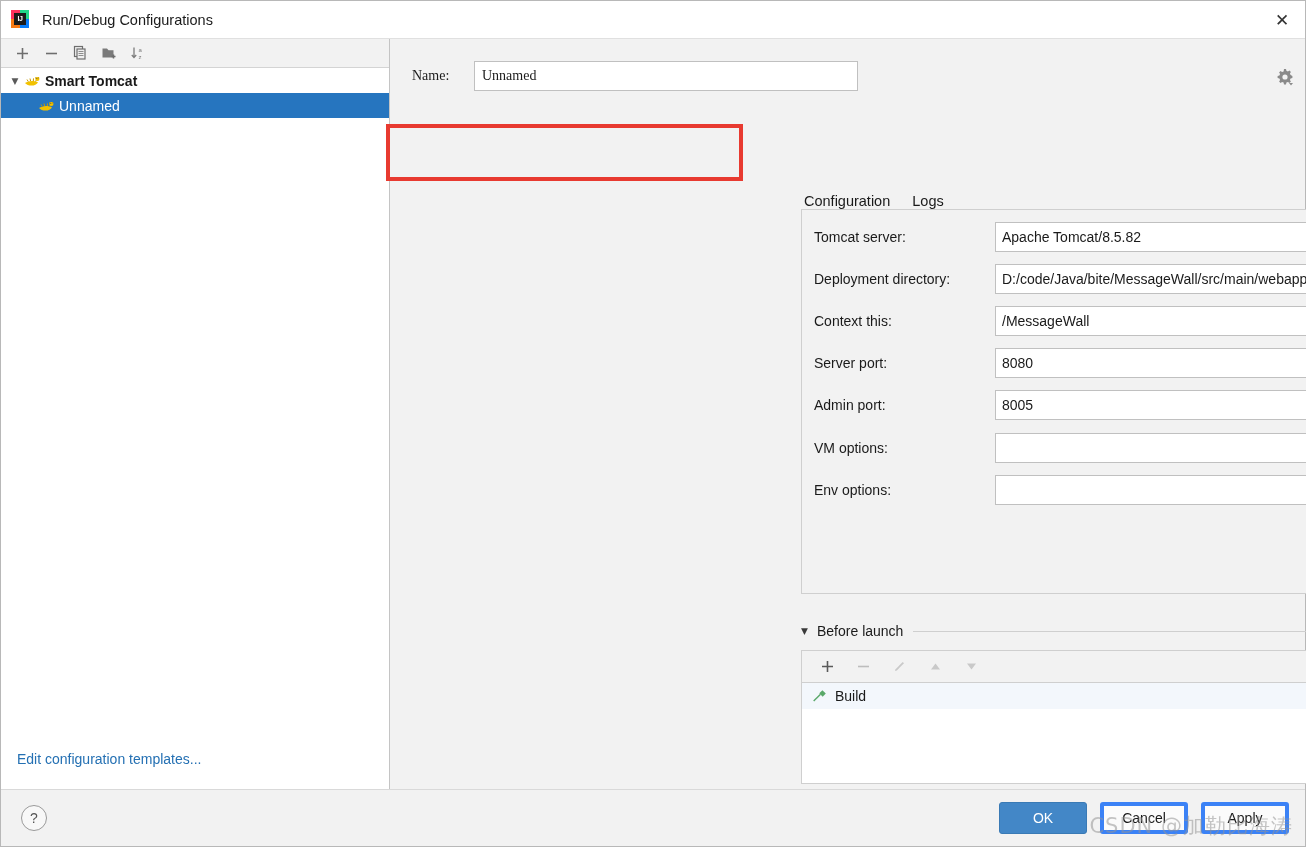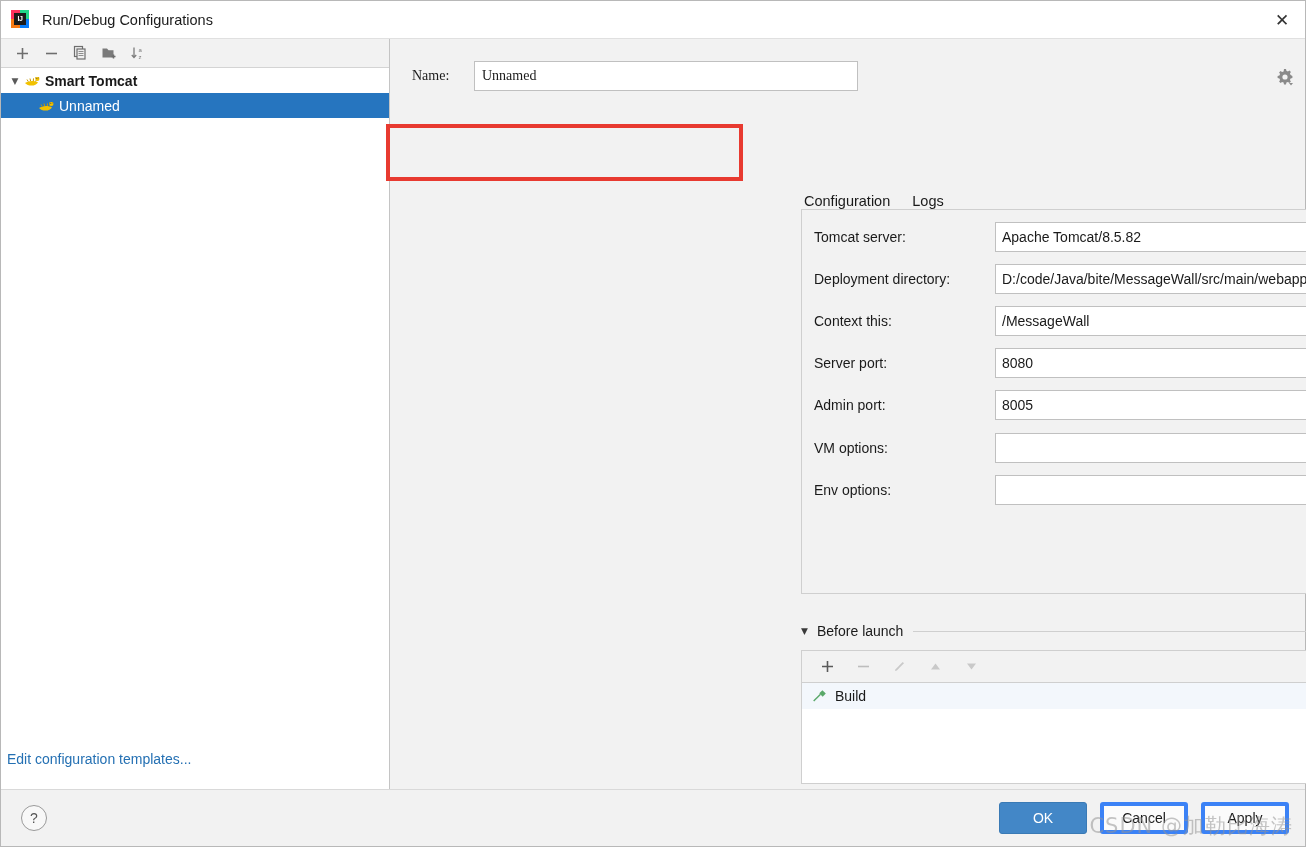--- a/index.html
+++ b/index.html
@@ -85,21 +85,21 @@
     justify-content: center; color: #5a5a5a; font-size: 9px;
     font-family: "DejaVu Sans", sans-serif;
   }
   .tomcat-ico {
     width: 18px; height: 16px; margin-right: 4px; flex: 0 0 auto;
     display: inline-block;
   }
   .tree-label { font-size: 14px; }
   .tree-row.group .tree-label { font-weight: bold; }
   .edit-templates {
-    position: absolute; left: 6px; bottom: 22px;
+    position: absolute; left: 16px; bottom: 22px;
     color: #2470b3; font-size: 14px; cursor: pointer;
   }
 
   
   .right { flex: 1; position: relative; background: #f2f2f2; padding: 0; }
 
   .name-row {
     display: flex; align-items: center;
     position: absolute; left: 22px; top: 22px; right: 14px; height: 30px; font-family: Liberation Serif, serif;
   }

